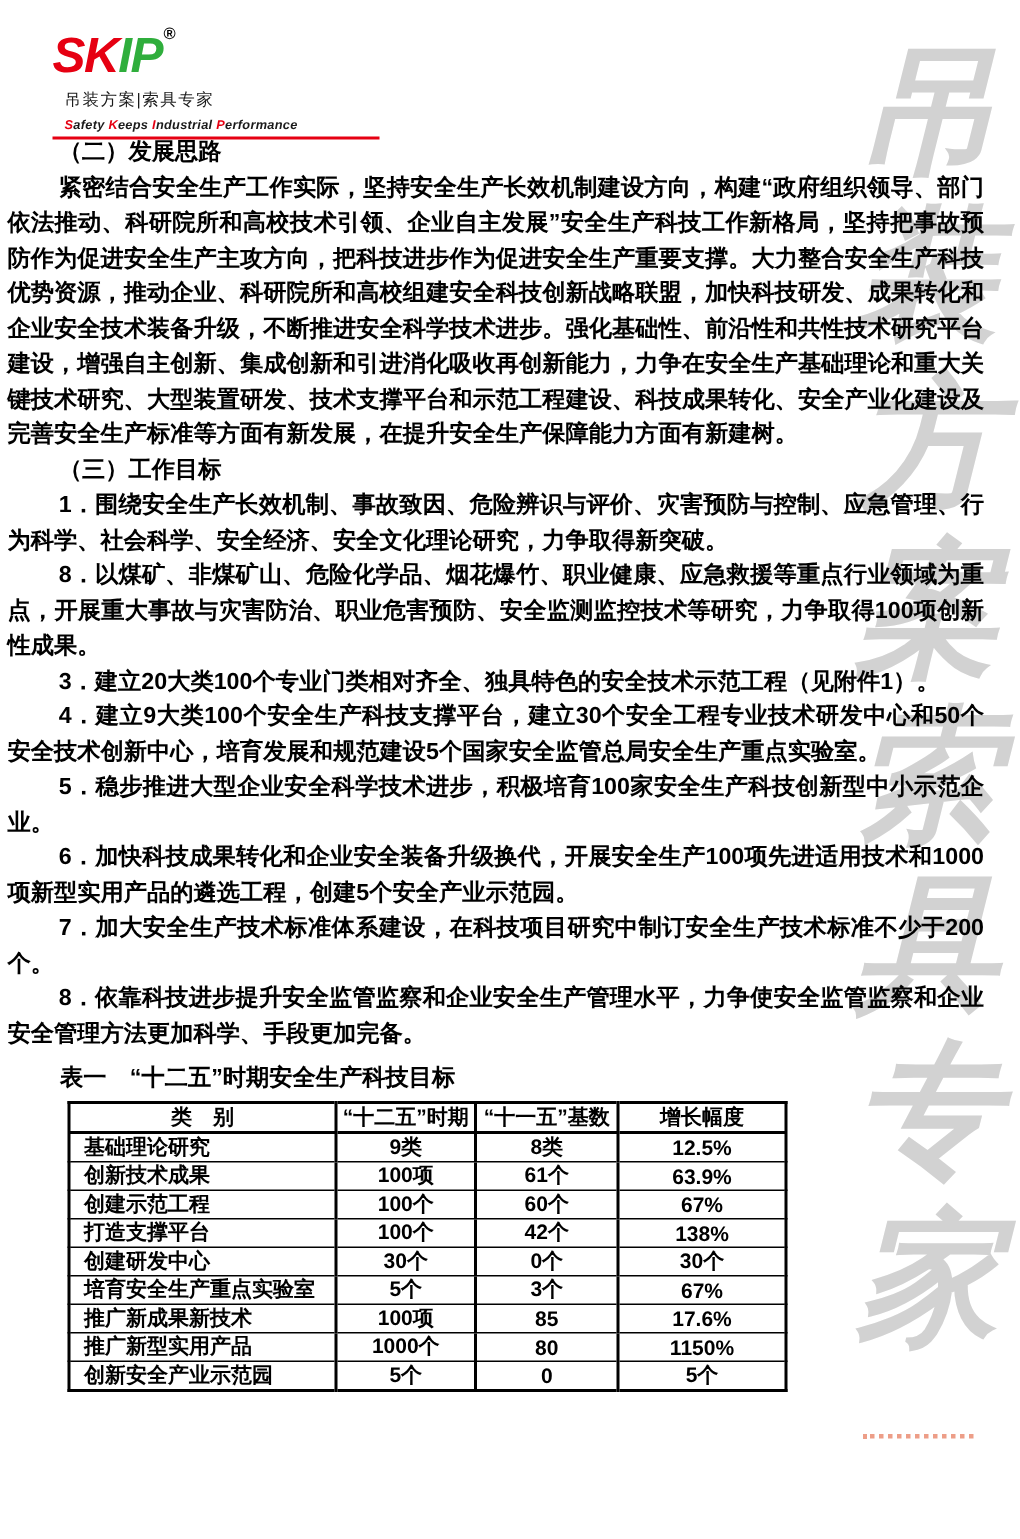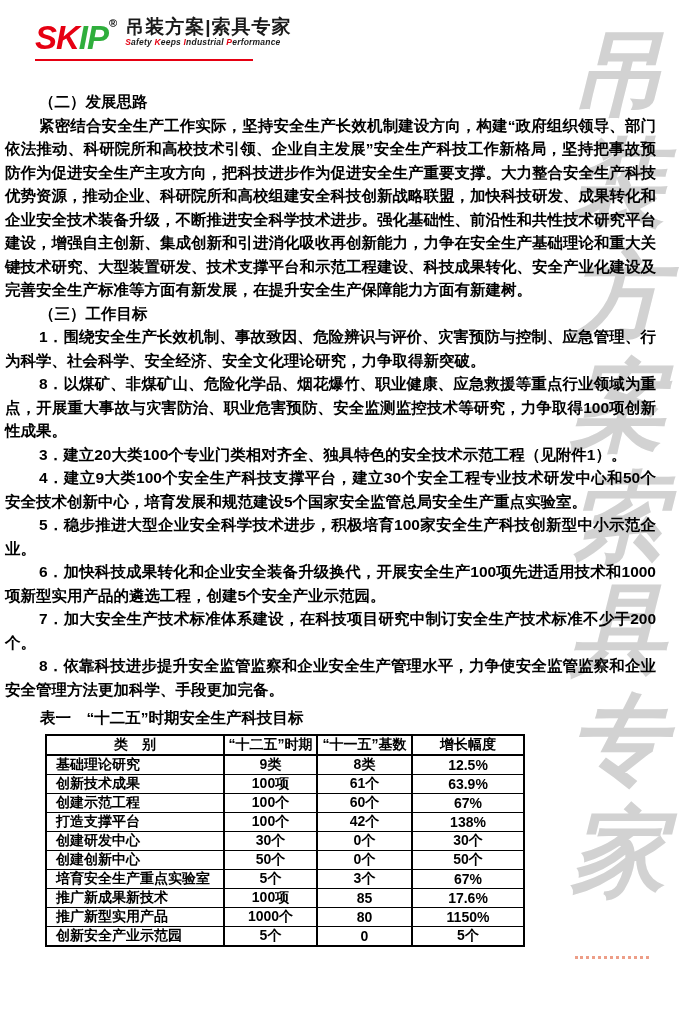--- a/index.html
+++ b/index.html
@@ -20,25 +20,25 @@
     font-family:"DejaVu Serif",serif; font-style:italic; font-weight:bold;
     font-size:96px; line-height:1.16; color:#d2d2d2;
   }
   .wm-artifact {
     position:absolute; left:575px; top:956px; width:74px; height:0;
     border-top:3px dotted rgba(222,78,38,.55); z-index:0;
   }
 
   
   .header { position:absolute; top:5px; left:35px; z-index:2; }
-  .logo-row { display:flex; align-items:center; }
+  .logo-row { display:flex; align-items:flex-start;flex-direction:column; }
   .brand { font-style:italic; font-weight:bold; font-size:33px; line-height:36px; letter-spacing:-1px; }
   .brand .reg { font-size:11px; font-style:normal; vertical-align:22px; letter-spacing:0; margin-left:1px; }
   .logo-right { margin-left:8px; padding-top:3px; }
-  .tagline-cn { font-weight:bold; font-size:19px; line-height:19px; color:#1a1a1a; letter-spacing:1px; }
+  .tagline-cn { font-weight:normal; font-size:11px; line-height:19px; color:#1a1a1a; letter-spacing:1px; }
   .tagline-en { font-size:8.5px; font-weight:bold; font-style:italic; color:#1a1a1a; margin-top:1px; letter-spacing:.2px; }
   .tagline-en .ini {}
   .logo-underline { height:2px; width:218px; margin-top:3px; }
 
   
   .content {
     position:absolute; top:90px; left:0; width:680px; z-index:1;
     padding:0 24px 0 5px;
   }
   .para {
@@ -145,26 +145,20 @@
           <td>42个</td>
           <td>138%</td>
         </tr>
         <tr>
           <td class="cat">创建研发中心</td>
           <td>30个</td>
           <td>0个</td>
           <td>30个</td>
         </tr>
         <tr>
-          <td class="cat">创建创新中心</td>
-          <td>50个</td>
-          <td>0个</td>
-          <td>50个</td>
-        </tr>
-        <tr>
           <td class="cat">培育安全生产重点实验室</td>
           <td>5个</td>
           <td>3个</td>
           <td>67%</td>
         </tr>
         <tr>
           <td class="cat">推广新成果新技术</td>
           <td>100项</td>
           <td>85</td>
           <td>17.6%</td>

